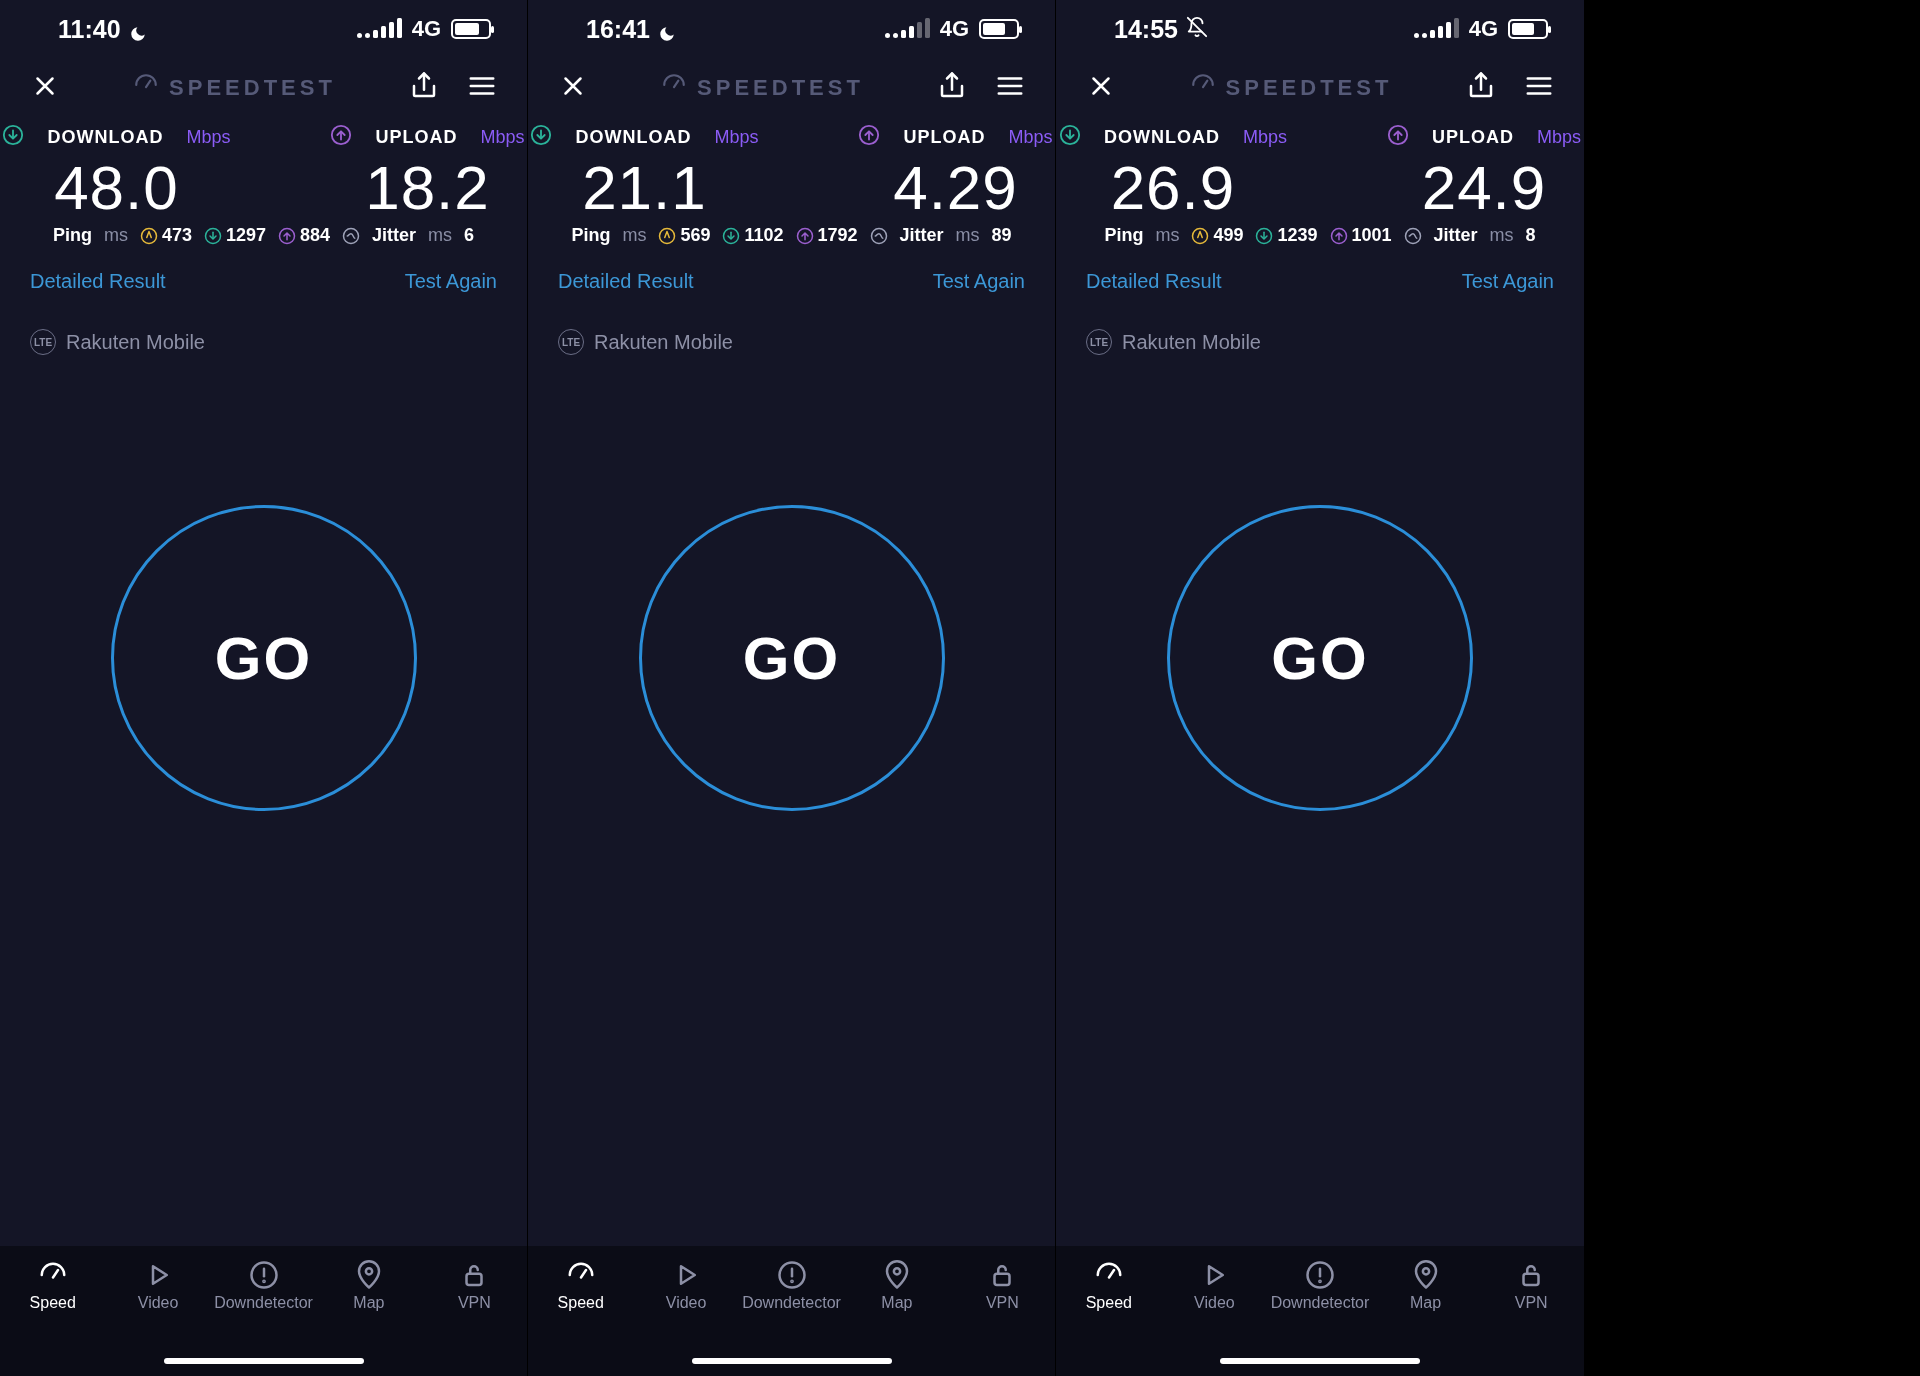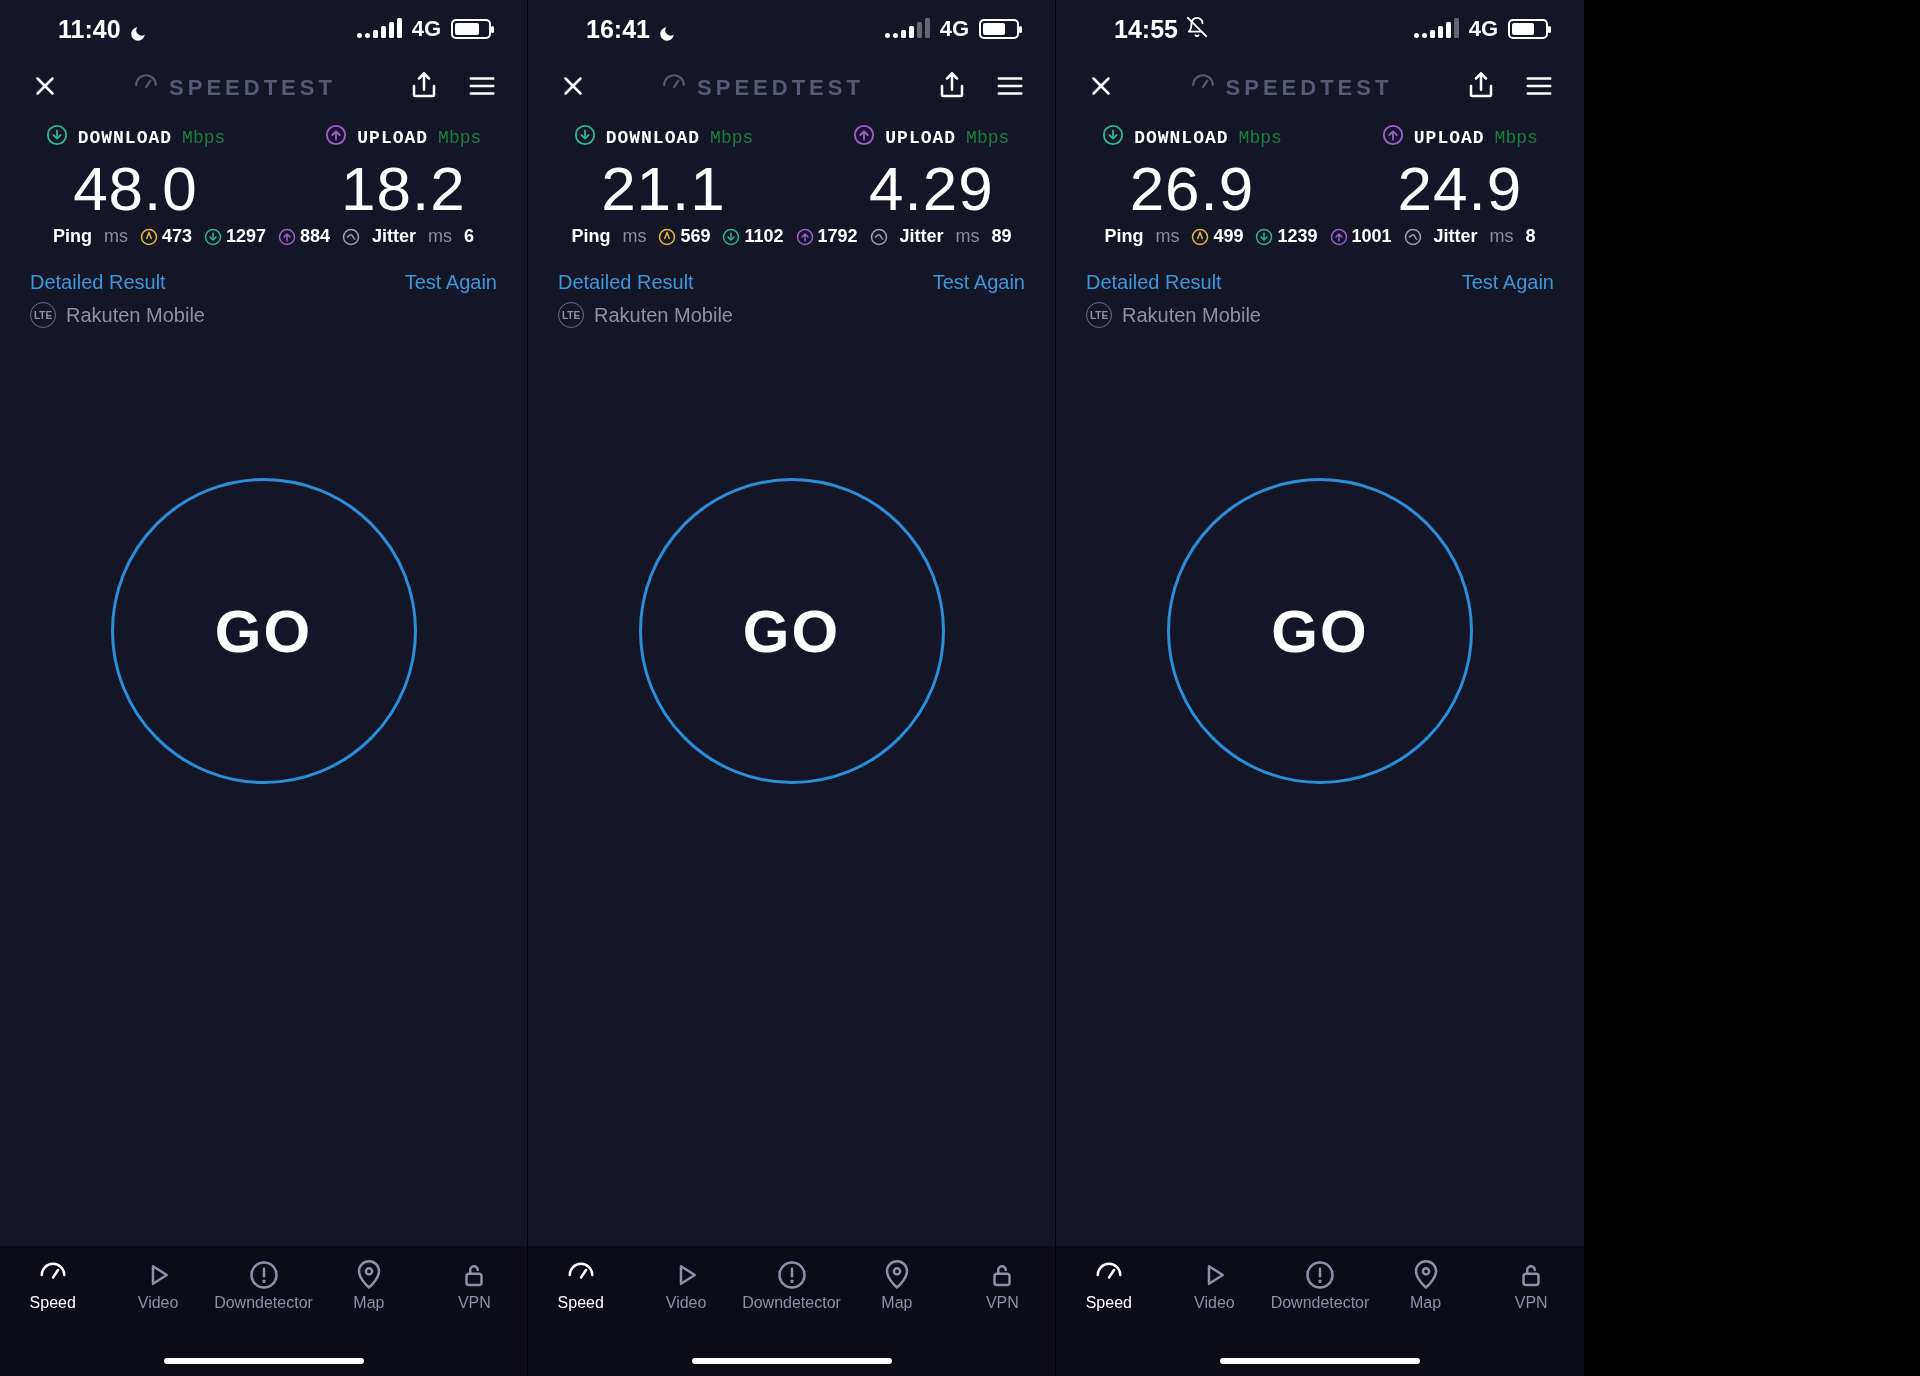--- a/index.html
+++ b/index.html
@@ -27,38 +27,38 @@
   
   .header { height:60px; display:flex; align-items:center; justify-content:space-between; padding:0 30px;gap:16px; }
   .hdr-left, .hdr-right { display:flex; align-items:center; gap:28px; }
   .close-icon svg, .share-icon svg, .menu-icon svg { width:30px; height:30px; stroke:#fff; }
   .title { display:flex; align-items:center; gap:10px; color:#565a78; font-weight:700; letter-spacing:4px; font-size:22px; }
   .gauge-icon svg { width:26px; height:26px; }
 
   
   .metrics { display:flex; justify-content:center; gap:100px; padding-top:6px; }
   .metric { text-align:center; }
-  .metric-head { display:flex; align-items:center; justify-content:flex-end; gap:10px;font-family:Liberation Mono, monospace; }
+  .metric-head { display:flex; align-items:center; justify-content:flex-end; gap:23px; }
   .metric-label { color:#fff; font-weight:700; letter-spacing:1px; font-size:18px; }
-  .metric-unit { color:#15803d; font-size:18px; }
+  .metric-unit { color:#8b5cf6; font-size:18px; }
   .metric-val { font-size:62px; font-weight:300; letter-spacing:1px; margin-top:2px; font-family: "Helvetica Neue", Arial, sans-serif; }
   .dl-icon svg, .ul-icon svg { width:22px; height:22px; }
 
   
   .ping-row { display:flex; align-items:center; justify-content:center; gap:12px; font-size:18px; margin-top:2px; }
   .ping-row .lbl { font-weight:700; }
   .ping-row .unit { color:#8a8ea5; }
   .chip { display:inline-flex; align-items:center; gap:4px; }
   .chip svg { width:18px; height:18px; }
   .chip-val { font-weight:700; }
 
   
   .links { display:flex; justify-content:space-between; padding:24px 30px 8px; }
   .link { color:#3c97d6; font-size:20px; }
-  .carrier { display:flex; align-items:center; gap:10px; padding:0 30px; color:#8d90a6; font-size:20px; }
+  .carrier { display:flex; align-items:center; gap:10px; padding:0 30px; color:#8d90a6; font-size:20px;margin-top:28px; }
   .lte-badge { width:26px; height:26px; border-radius:50%; border:1.5px solid #6b6e86; display:flex; align-items:center; justify-content:center; font-size:10px; color:#8d90a6; font-weight:700; }
 
   
   .go-wrap { display:flex; justify-content:center; margin-top:150px; }
   .go { width:306px; height:306px; border-radius:50%; border:3px solid #2b8ed8; display:flex; align-items:center; justify-content:center; font-size:60px; font-weight:600; letter-spacing:2px; color:#fff; }
 
   
   .tabbar { position:absolute; left:0; right:0; bottom:0; height:130px; background:#0b0c16; display:flex; justify-content:space-around; align-items:flex-start; padding-top:14px; }
   .tab { display:flex; flex-direction:column; align-items:center; color:#8d90a6; font-size:16px; width:120px; }
   .tab.active { color:#fff; }

